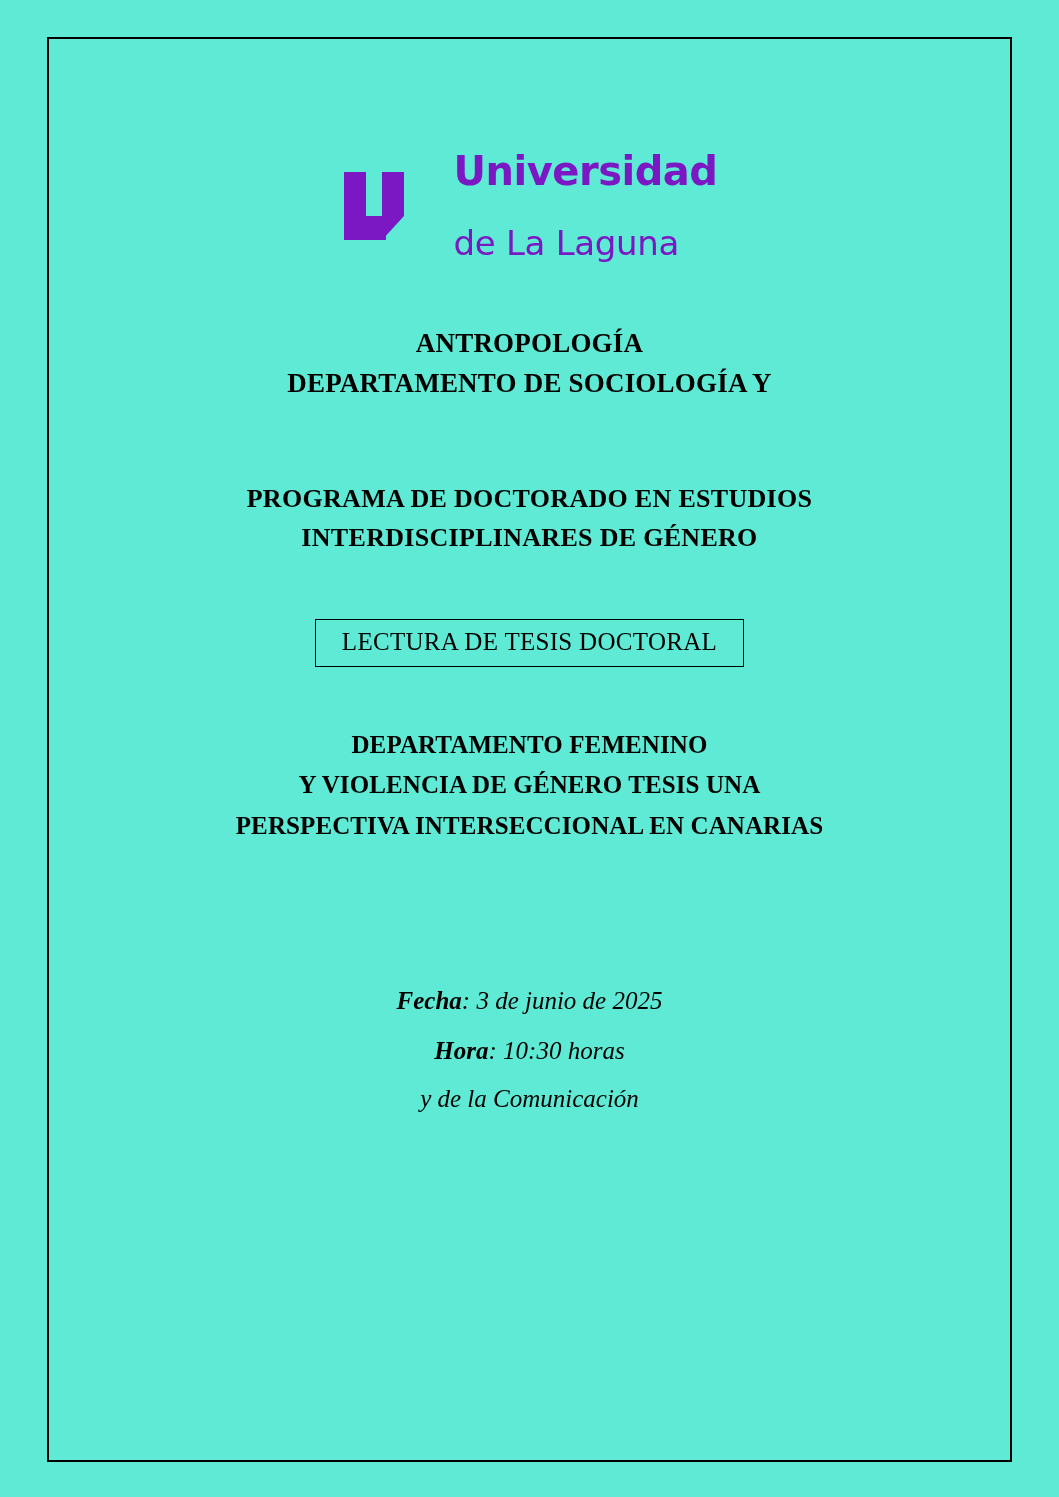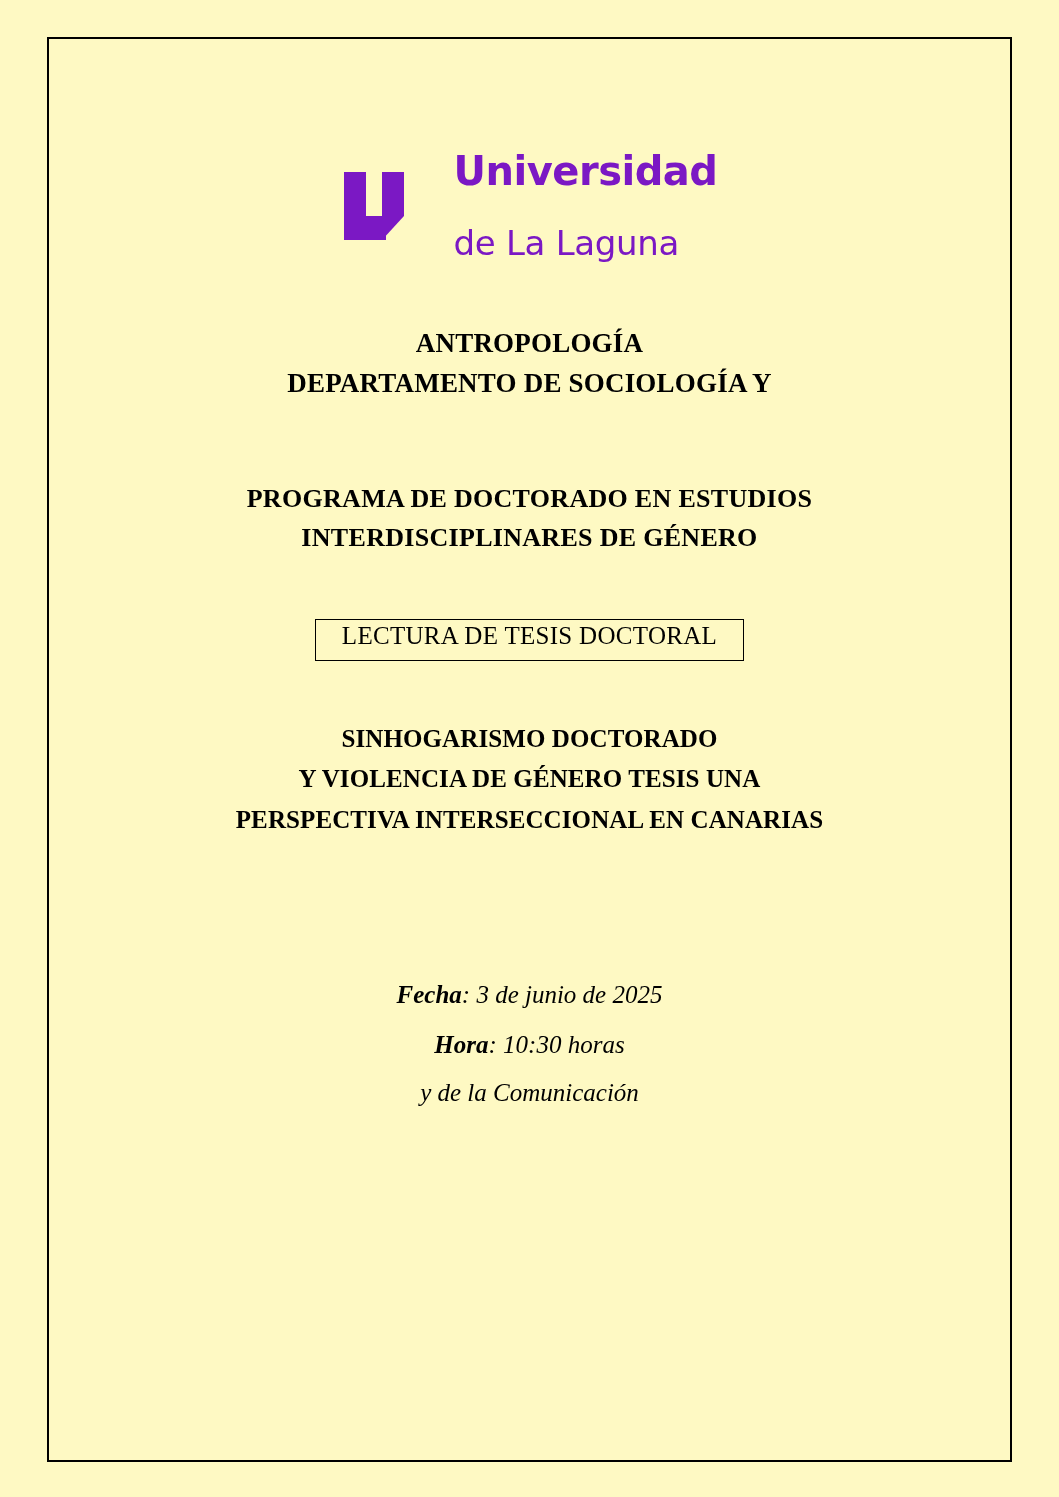--- a/index.html
+++ b/index.html
@@ -11,21 +11,21 @@
     width: 1059px;
     height: 1497px;
     font-family: "Liberation Serif", serif;
     color: #000000;
     overflow: hidden;
   }
   .page {
     position: relative;
     width: 1059px;
     height: 1497px;
-    background: #fef9c3;
+    background: #5eead4;
     box-sizing: border-box;
   }
   .page-frame {
     position: absolute;
     left: 47px;
     top: 37px;
     width: 965px;
     height: 1425px;
     border: 2px solid #000000;
     box-sizing: border-box;
@@ -90,21 +90,21 @@
     line-height: 1.5;
     letter-spacing: 0.3px;
   }
   .boxed-wrap {
     margin-top: 62px;
     display: flex;
     justify-content: center;
   }
   .boxed {
     border: 1.5px solid #000000;
-    padding: 1px 26px 9px 26px;
+    padding: 7px 26px 9px 26px;
     font-size: 25px;
     letter-spacing: 0.3px;
     line-height: 1.2;
   }
   .thesis-title {
     margin-top: 58px;
     font-size: 25px;
     font-weight: bold;
     line-height: 1.62;
     letter-spacing: 0.1px;
@@ -161,21 +161,21 @@
     <div class="program">
       <div>PROGRAMA DE DOCTORADO EN ESTUDIOS</div>
       <div>INTERDISCIPLINARES DE GÉNERO</div>
     </div>
 
     <div class="boxed-wrap">
       <div class="boxed">LECTURA DE TESIS DOCTORAL</div>
     </div>
 
     <div class="thesis-title">
-      <div>SINHOGARISMO DOCTORADO</div>
+      <div>DEPARTAMENTO FEMENINO</div>
       <div>Y VIOLENCIA DE GÉNERO TESIS UNA</div>
       <div>PERSPECTIVA INTERSECCIONAL EN CANARIAS</div>
     </div>
 
 
     <div class="logistics">
       <div>
         <b>Fecha</b><span>:</span>
         <span>3 de junio de 2025</span>
       </div>

